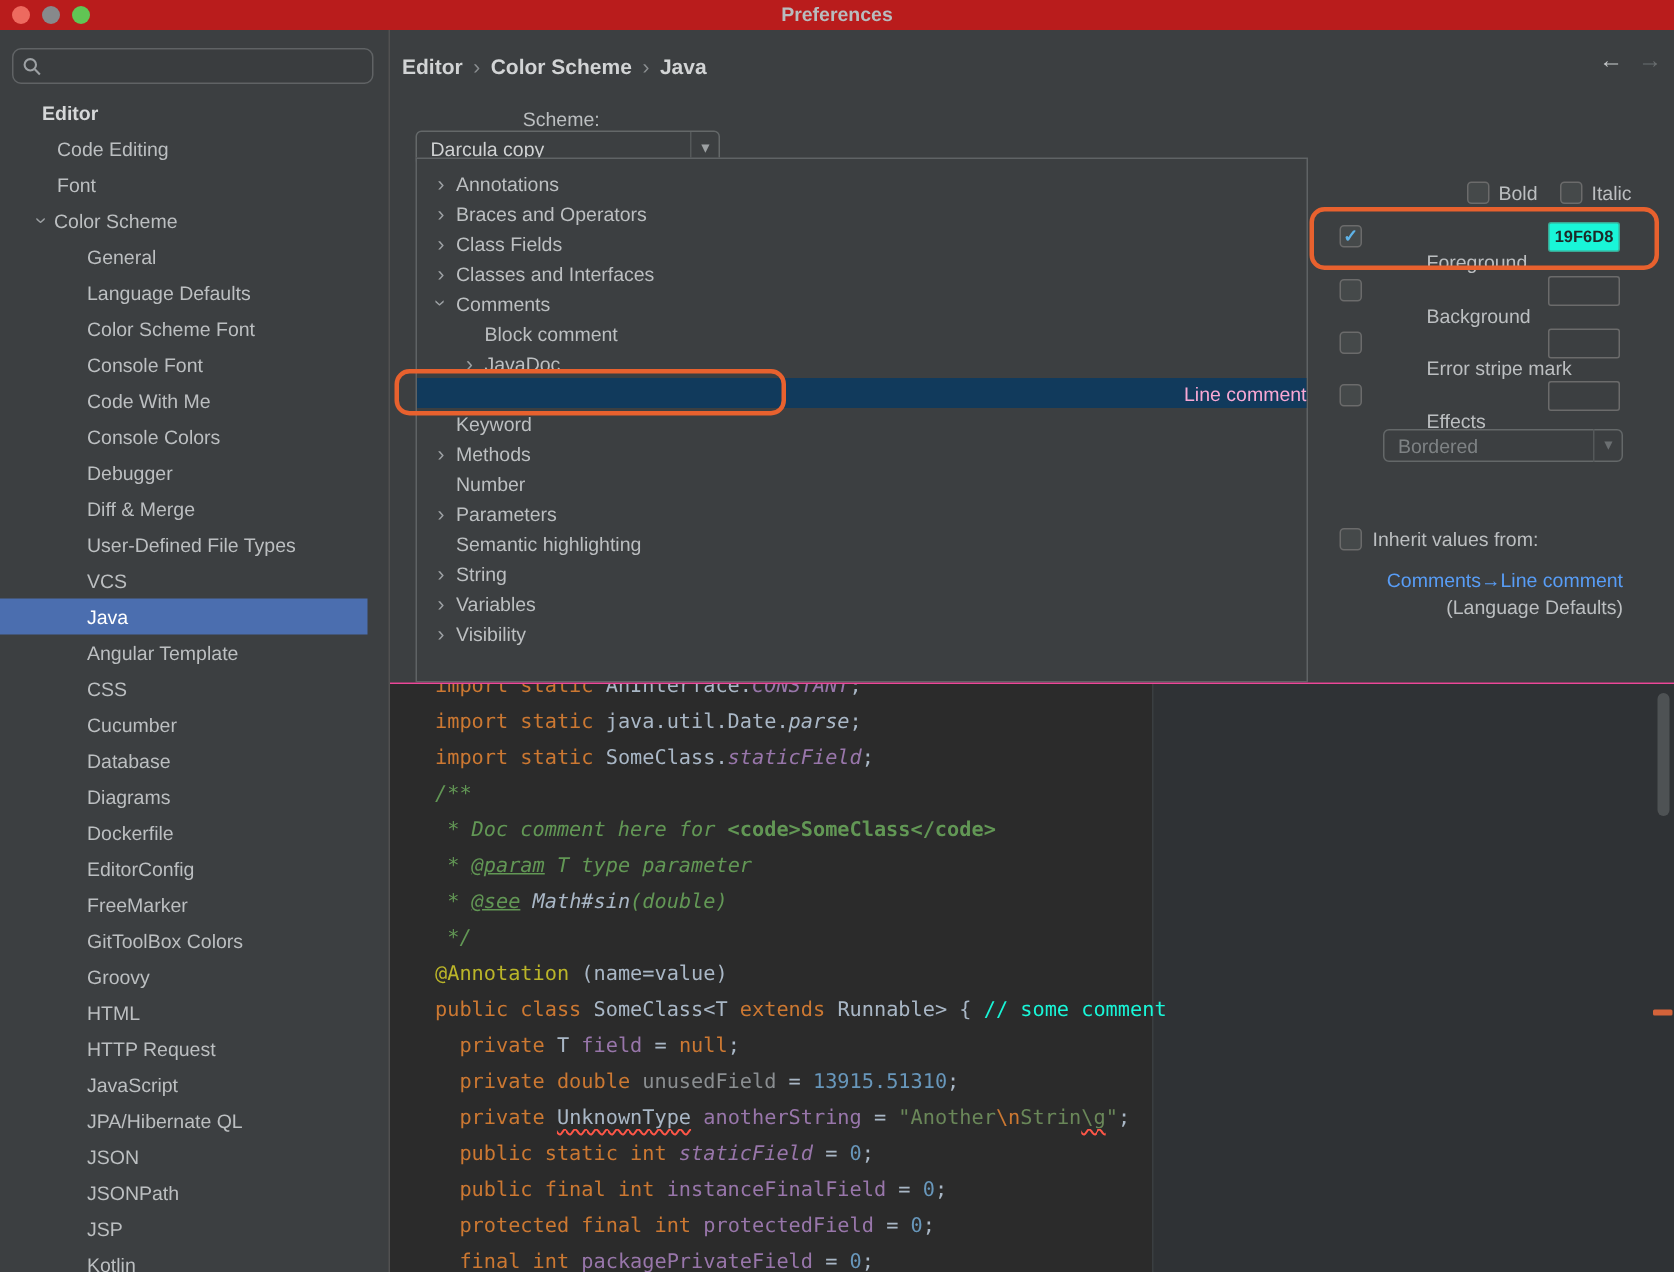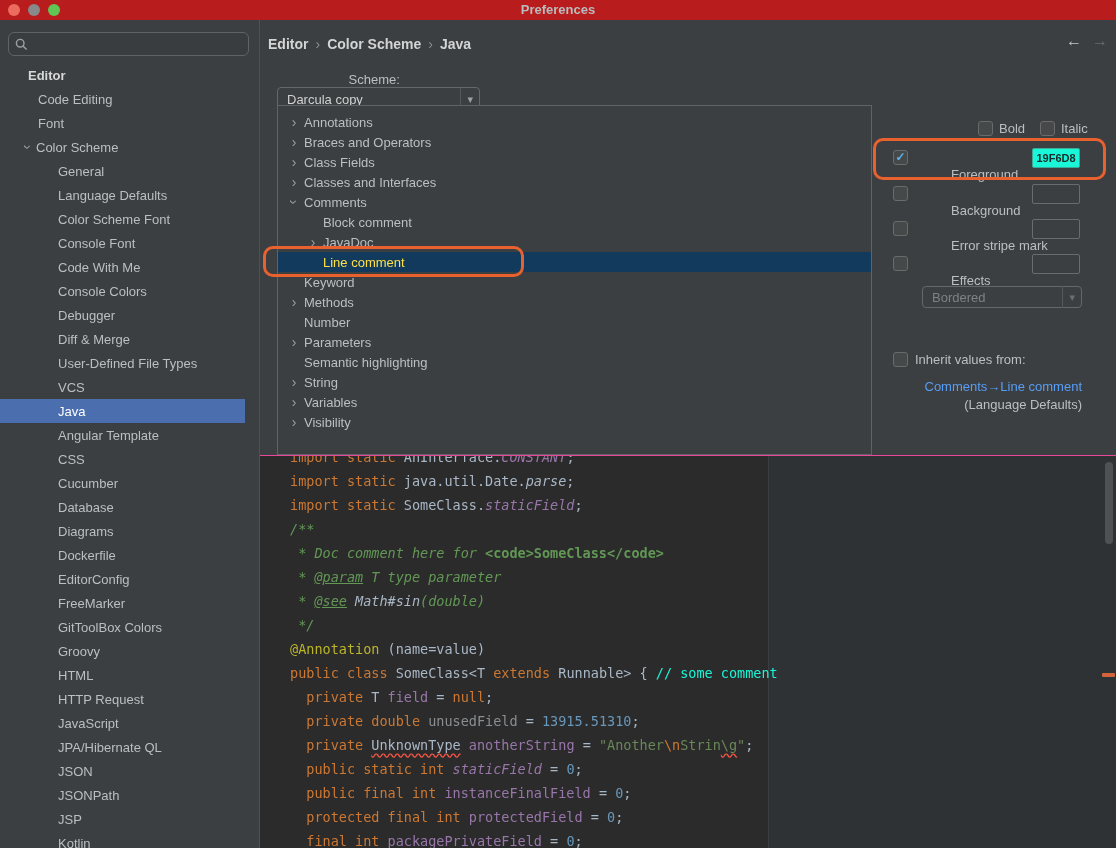--- a/index.html
+++ b/index.html
@@ -60,21 +60,21 @@
   .combo.disabled .combo-arrow{ color:#6b6f71; }
   .gear{ margin-left:13px; font-size:16px; color:#b2b5b7; cursor:default; }
   
   .tree-panel{
     position:absolute; left:17px; top:85px; width:595px; height:350px;
     border:1px solid #5f6365; background:#3c3f41; padding-top:6px;
   }
   .et-row{ height:20px; display:flex; align-items:center; font-size:13px; color:#bcbfc1; }
   .et-row.lv0{ padding-left:8px; }
   .et-row.lv1{ padding-left:27px; }
-  .et-row.sel{ background:var(--c-treesel); color:#fde047; }
+  .et-row.sel{ background:var(--c-treesel); color:#f9a8d4;justify-content:flex-end; }
   .et-row .lbl{ margin-left:2px; white-space:nowrap; }
   .ann-box{ position:absolute; border:3px solid var(--c-annbox); border-radius:10px; z-index:3; pointer-events:none; }
   .ann-line{ left:-15px; top:140px; width:261px; height:31px; }
   
   .options{ position:absolute; left:617px; top:100px; width:239px; height:320px; }
   .cb{
     position:absolute; width:15px; height:15px; border:1px solid #6b6b6b; border-radius:3px;
     background:#45494a; color:var(--c-check); font-size:12px; line-height:13px; text-align:center; font-weight:bold;
   }
   .olbl{ position:absolute; font-size:13px; line-height:20px; white-space:nowrap;text-align:center; }

